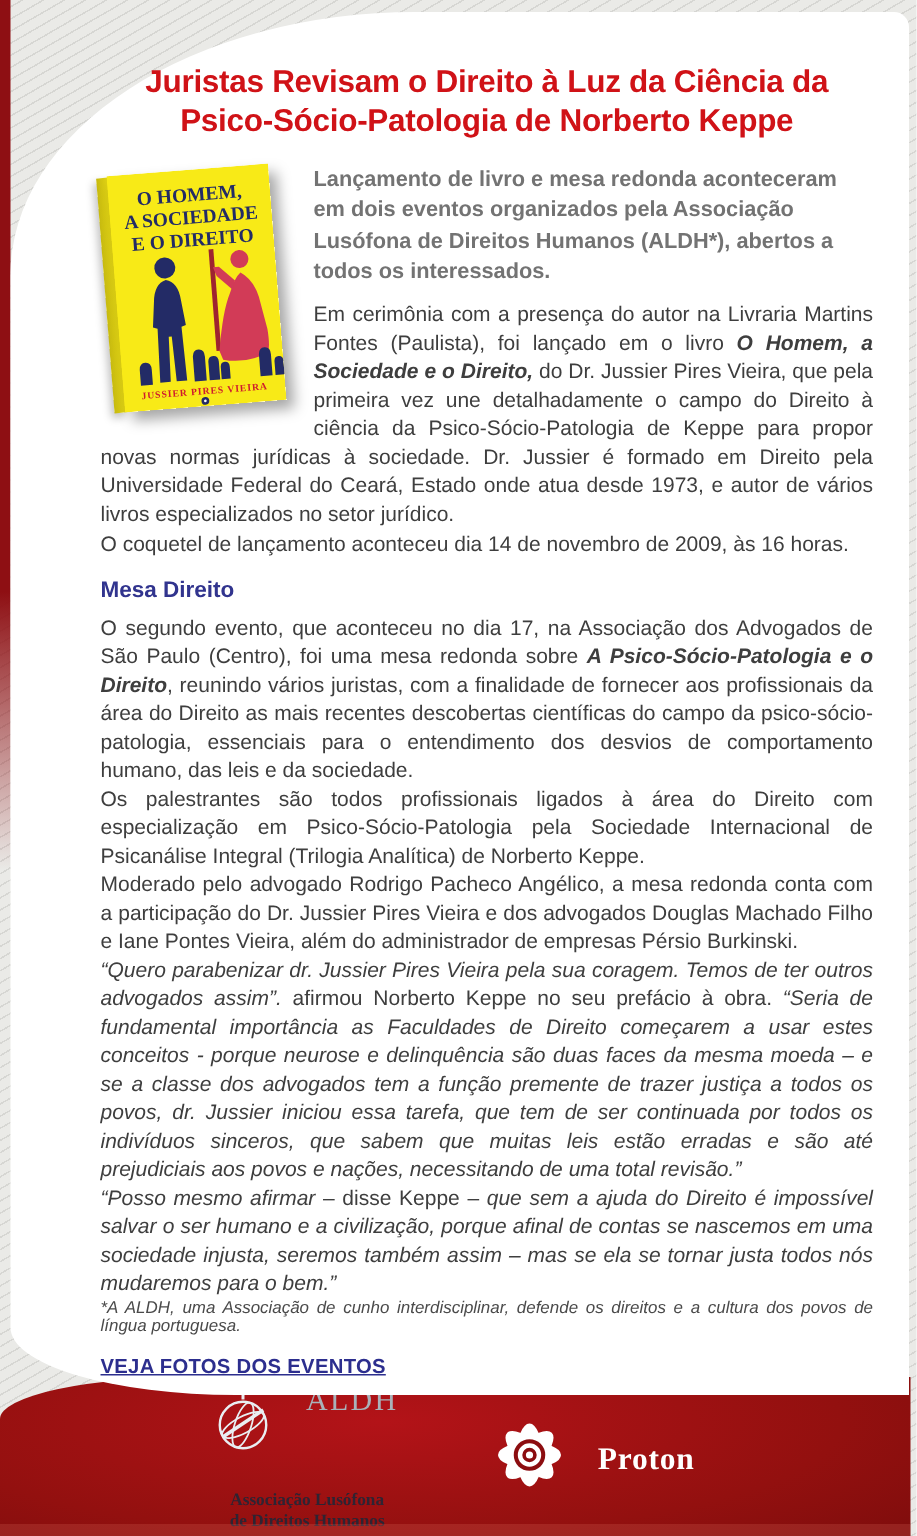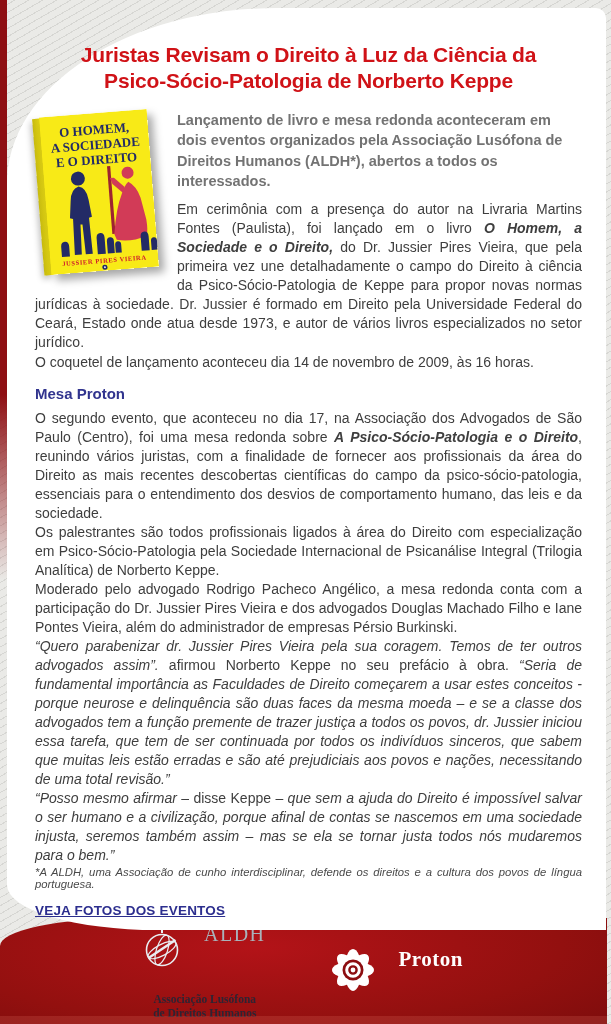--- a/index.html
+++ b/index.html
@@ -30,20 +30,21 @@
     background:rgba(255,150,130,.16);
   }
   .card {
     position:absolute; left:7px; right:5px; top:8px; bottom:94px;
     background:#ffffff;
     border-radius:270px 10px 0 150px / 175px 10px 0 45px;
   }
   .content {
     position:absolute; inset:0;
     padding:30px 24px 0 28px;
+    margin-left:32px;
   }
   .page-title {
     font-size:21px; font-weight:bold; color:#d01217;
     text-align:center; line-height:1.24; margin:4px 0 14px; letter-spacing:-0.2px;
   }
   .book-wrap { float:left; width:142px; height:181px; }
   .book {
     margin:5px 0 0 10px; width:108px; height:158px; position:relative;
     transform:rotate(-4.5deg);
   }
@@ -76,21 +77,21 @@
   }
   .aldh { display:flex; flex-direction:column; align-items:center; cursor:pointer; }
   .aldh-top { display:flex; align-items:flex-start; gap:24px; }
   .aldh-abbr {
     font-family:"Liberation Serif", serif; font-size:20px; color:#a9b2ba; letter-spacing:1.5px;
   }
   .aldh-sub {
     margin-top:20px; text-align:center; font-family:"Liberation Serif", serif;
     font-weight:bold; font-size:11.5px; line-height:1.18; color:#2e2433;
   }
-  .proton { display:flex; align-items:flex-start; gap:23px; cursor:pointer; }
+  .proton { display:flex; align-items:center; gap:23px; cursor:pointer; }
   .proton-label {
     font-family:"Liberation Serif", serif; font-weight:bold; font-size:21px;
     color:#ffffff; letter-spacing:.5px;
   }
 </style>
 </head>
 <body>
 
 <div class="hatch"></div>
 <div class="left-strip"></div>
@@ -171,21 +172,21 @@
           </svg>
         </div>
       </div>
     </div>
 
     <p class="intro">Lançamento de livro e mesa redonda aconteceram em dois eventos organizados pela Associação Lusófona de Direitos Humanos (ALDH*), abertos a todos os interessados.</p>
 
     <p class="body-p"><span>Em cerimônia com a presença do autor na Livraria Martins Fontes (Paulista), foi lançado em o livro </span><span style="font-weight: bold; font-style: italic;">O Homem, a Sociedade e o Direito,</span><span> do Dr. Jussier Pires Vieira, que pela primeira vez une detalhadamente o campo do Direito à ciência da Psico-Sócio-Patologia de Keppe para propor novas normas jurídicas à sociedade. Dr. Jussier é formado em Direito pela Universidade Federal do Ceará, Estado onde atua desde 1973, e autor de vários livros especializados no setor jurídico.</span></p>
     <p class="body-p">O coquetel de lançamento aconteceu dia 14 de novembro de 2009, às 16 horas.</p>
 
-    <h2 class="sec-h">Mesa Proton</h2>
+    <h2 class="sec-h">Mesa Direito</h2>
     <p class="body-p"><span>O segundo evento, que aconteceu no dia 17, na Associação dos Advogados de São Paulo (Centro), foi uma mesa redonda sobre </span><span style="font-weight: bold; font-style: italic;">A Psico-Sócio-Patologia e o Direito</span><span>, reunindo vários juristas, com a finalidade de fornecer aos profissionais da área do Direito as mais recentes descobertas científicas do campo da psico-sócio-patologia, essenciais para o entendimento dos desvios de comportamento humano, das leis e da sociedade.</span></p>
     <p class="body-p">Os palestrantes são todos profissionais ligados à área do Direito com especialização em Psico-Sócio-Patologia pela Sociedade Internacional de Psicanálise Integral (Trilogia Analítica) de Norberto Keppe.</p>
     <p class="body-p">Moderado pelo advogado Rodrigo Pacheco Angélico, a mesa redonda conta com a participação do Dr. Jussier Pires Vieira e dos advogados Douglas Machado Filho e Iane Pontes Vieira, além do administrador de empresas Pérsio Burkinski.</p>
 
     <p class="body-p"><span style="font-style: italic;">“Quero parabenizar dr. Jussier Pires Vieira pela sua coragem. Temos de ter outros advogados assim”.</span><span> afirmou Norberto Keppe no seu prefácio à obra. </span><span style="font-style: italic;">“Seria de fundamental importância as Faculdades de Direito começarem a usar estes conceitos - porque neurose e delinquência são duas faces da mesma moeda – e se a classe dos advogados tem a função premente de trazer justiça a todos os povos, dr. Jussier iniciou essa tarefa, que tem de ser continuada por todos os indivíduos sinceros, que sabem que muitas leis estão erradas e são até prejudiciais aos povos e nações, necessitando de uma total revisão.”</span></p>
     <p class="body-p"><span style="font-style: italic;">“Posso mesmo afirmar</span><span> – disse Keppe – </span><span style="font-style: italic;">que sem a ajuda do Direito é impossível salvar o ser humano e a civilização, porque afinal de contas se nascemos em uma sociedade injusta, seremos também assim – mas se ela se tornar justa todos nós mudaremos para o bem.”</span></p>
 
     <p class="footnote">*A ALDH, uma Associação de cunho interdisciplinar, defende os direitos e a cultura dos povos de língua portuguesa.</p>
 
     <a class="photos-link">VEJA FOTOS DOS EVENTOS</a>

